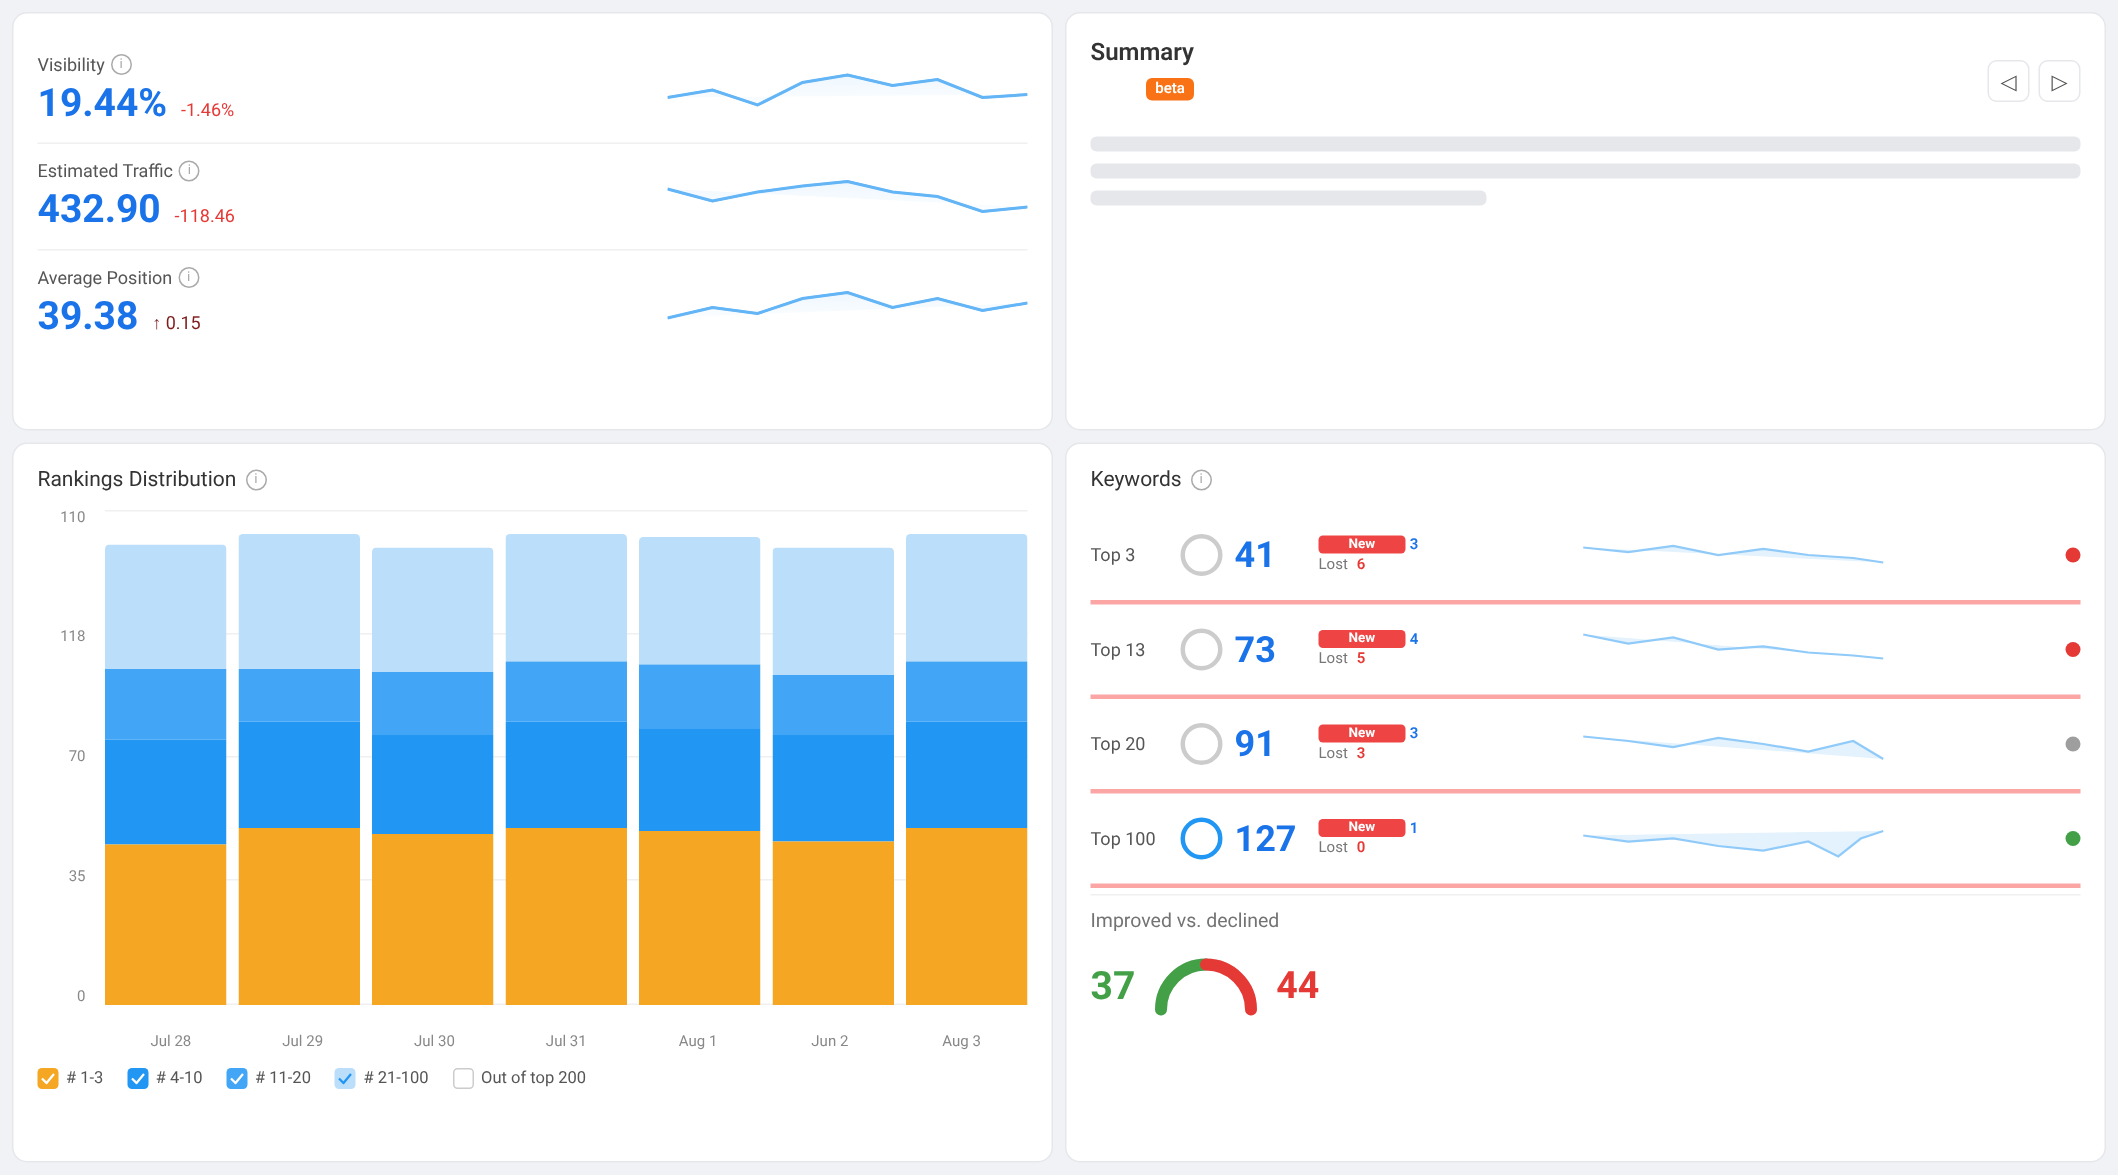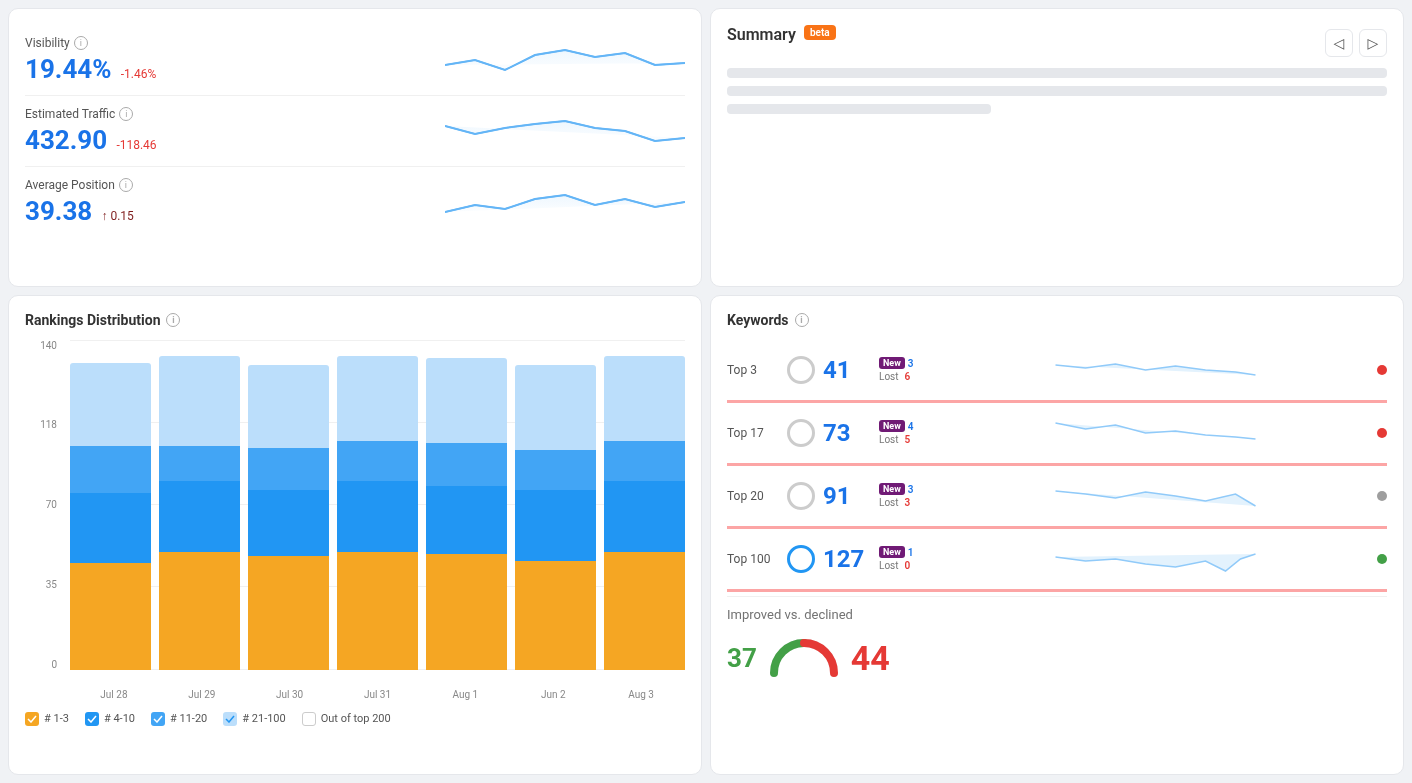--- a/index.html
+++ b/index.html
@@ -13,28 +13,28 @@
     .metrics-card { grid-column: 1; grid-row: 1; }
     .metric-row { display: flex; align-items: center; justify-content: space-between; padding: 10px 0; border-bottom: 1px solid #f0f0f0; }
     .metric-row:last-child { border-bottom: none; }
     .metric-label { font-size: 12px; color: #555; margin-bottom: 4px; display: flex; align-items: center; gap: 4px; }
     .metric-value { font-size: 26px; font-weight: 700; color: #1a73e8; }
     .metric-change { font-size: 12px; margin-left: 6px; }
     .metric-change.negative { color: #e53935; }
     .metric-change.positive { color: #7f1d1d; }
     .info-icon { width: 14px; height: 14px; border-radius: 50%; border: 1px solid #aaa; display: inline-flex; align-items: center; justify-content: center; font-size: 9px; color: #aaa; cursor: pointer; }
     .metric-chart { width: 240px; height: 50px; flex-shrink: 0; }
-    .summary-header { display: flex; align-items: flex-start; gap: 8px; margin-bottom: 16px; }
+    .summary-header { display: flex; align-items: flex-end; gap: 8px; margin-bottom: 16px; flex-direction: column; }
     .summary-title { font-size: 16px; font-weight: 600; }
     .beta-badge { background: #f97316; color: #fff; font-size: 10px; padding: 2px 6px; border-radius: 4px; font-weight: 600; }
     .summary-loading { display: flex; flex-direction: column; gap: 8px; margin-top: 8px; }
     .loading-bar { height: 10px; background: #e5e7eb; border-radius: 4px; }
     .summary-btn { width: 28px; height: 28px; border-radius: 6px; border: 1px solid #e5e7eb; background: #fff; display: flex; align-items: center; justify-content: center; cursor: pointer; font-size: 14px; color: #555; }
     .summary-header-row { display: flex; align-items: center; justify-content: space-between; }
-    .section-title { font-size: 14px; font-weight: 700; margin-bottom: 12px; display: flex; align-items: center; gap: 6px; }
+    .section-title { font-size: 14px; font-weight: 400; margin-bottom: 12px; display: flex; align-items: center; gap: 6px; }
 
     .chart-area { position: relative; height: 360px; }
     .y-axis { position: absolute; left: 0; top: 0; bottom: 30px; width: 40px; display: flex; flex-direction: column; justify-content: space-between; align-items: flex-end; padding-right: 8px; }
     .y-label { font-size: 10px; color: #888; }
     .chart-inner { position: absolute; left: 45px; right: 0; top: 0; bottom: 30px; display: flex; align-items: flex-end; gap: 8px; }
     .bar-group { flex: 1; display: flex; flex-direction: column; align-items: center; justify-content: flex-end; height: 100%; }
     .stacked-bar { width: 100%; display: flex; flex-direction: column-reverse; cursor: pointer; }
     .bar-seg { width: 100%; }
     .x-labels { position: absolute; left: 45px; right: 0; bottom: 0; display: flex; }
     .x-label { flex: 1; text-align: center; font-size: 10px; color: #888; }
@@ -50,24 +50,24 @@
     .circle-icon { width: 28px; height: 28px; border-radius: 50%; border: 3px solid #ccc; flex-shrink: 0; }
     .kw-chart { flex: 1; height: 40px; }
     .kw-dot { width: 10px; height: 10px; border-radius: 50%; flex-shrink: 0; }
     .kw-dot.red { background: #e53935; }
     .kw-dot.gray { background: #9e9e9e; }
     .kw-dot.green { background: #43a047; }
 
     .improved-row { display: flex; align-items: center; gap: 12px; margin-top: 8px; padding-top: 8px; }
     .improved-label { font-size: 13px; color: #737373; }
     .improved-val { font-size: 26px; font-weight: 700; color: #43a047; }
-    .declined-val { font-size: 34px; font-weight: 700; color: #e53935; }
+    .declined-val { font-size: 25px; font-weight: 700; color: #e53935; }
 
     
-    .new-badge { background: #701a75; color: #fff; font-size: 9px; font-weight: 700; padding: 1px 4px; border-radius: 3px; }
+    .new-badge { background: #ef4444; color: #fff; font-size: 9px; font-weight: 700; padding: 1px 20px; border-radius: 3px; }
     .lost-val { color: #e53935; font-size: 10px; font-weight: 600; }
     .new-val { color: #1a73e8; font-size: 10px; font-weight: 600; }
 
     .kw-new-lost-block { display: flex; flex-direction: column; width: 55px; flex-shrink: 0; }
     .new-row-inline { display: flex; align-items: center; gap: 3px; }
     .lost-row-inline { display: flex; align-items: center; gap: 3px; }
     .lost-text { font-size: 10px; color: #777; }
 
     .relative-card { position: relative; }
   </style>
@@ -173,21 +173,21 @@
 
     <div class="chart-area">
       <div class="grid-lines">
         <div class="grid-line"></div>
         <div class="grid-line"></div>
         <div class="grid-line"></div>
         <div class="grid-line"></div>
         <div class="grid-line"></div>
       </div>
       <div class="y-axis">
-        <span class="y-label">140</span>
+        <span class="y-label">110</span>
         <span class="y-label">118</span>
         <span class="y-label">70</span>
         <span class="y-label">35</span>
         <span class="y-label">0</span>
       </div>
 
       <div class="chart-inner" id="bar-chart">
 
       <div class="bar-group">
             <div class="stacked-bar" style="height: 306.429px; width: 100%; border-radius: 3px 3px 0px 0px; overflow: hidden;">
@@ -318,21 +318,21 @@
           <span class="lost-val" style="margin-left:3px;">6</span>
         </div>
       </div>
       <svg class="kw-chart" viewBox="0 0 200 40">
         <path d="M0,15 L30,18 L60,14 L90,20 L120,16 L150,20 L180,22 L200,25" fill="#e3f2fd" stroke="#90caf9" stroke-width="1.5"></path>
       </svg>
       <div class="kw-dot red"></div>
     </div>
 
     <div class="keyword-row">
-      <div class="kw-label">Top 17</div>
+      <div class="kw-label">Top 13</div>
       <div class="circle-icon" style="border-color:#ccc;"></div>
       <div class="kw-value">73</div>
       <div class="kw-new-lost-block">
         <div class="new-row-inline">
           <span class="new-badge">New</span>
           <span class="new-val">4</span>
         </div>
         <div class="lost-row-inline" style="margin-top:2px;">
           <span class="lost-text">Lost</span>
           <span class="lost-val" style="margin-left:3px;">5</span>

